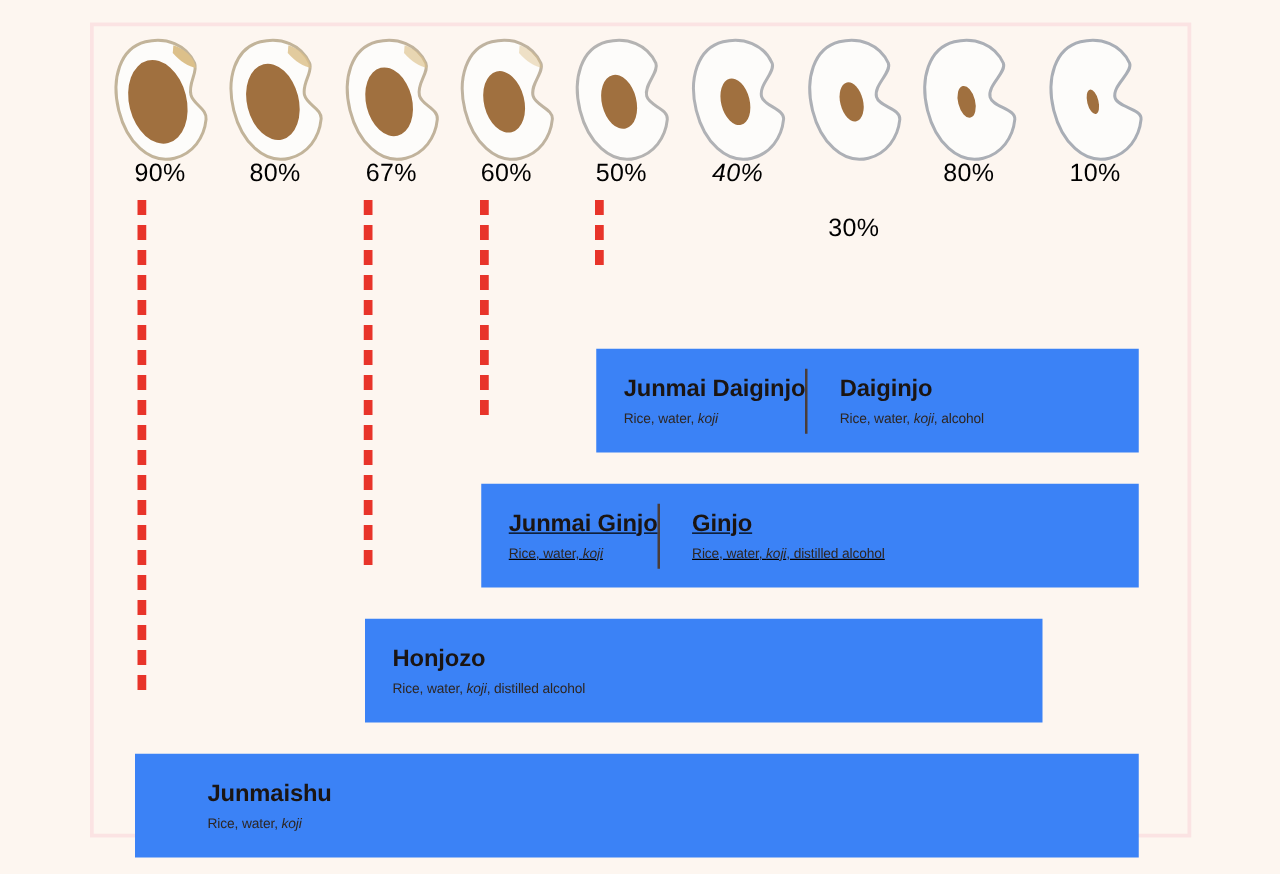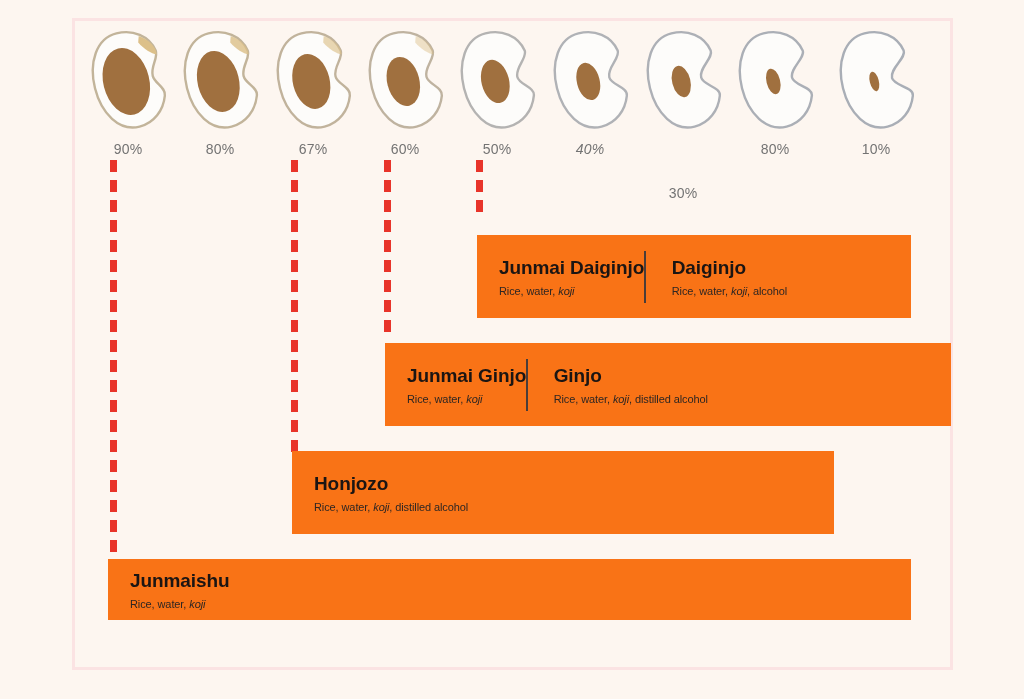--- a/index.html
+++ b/index.html
@@ -41,46 +41,47 @@
   }
   .grain svg {
     display: block;
     width: 86px;
     height: 108px;
   }
 
   
   .pct-label {
     position: absolute;
-    top: 141px;
+    top: 128px;
     width: 92px;
     text-align: center;
-    font-size: 14px;
-    color: #737373;
+    font-size: 20px;
+    color: #000000;
     letter-spacing: 0.2px;
   }
 
   
   .dash-line {
     position: absolute;
     width: 7px;
     background-image: linear-gradient(
       to bottom,
       #e8342a 0px, #e8342a 12px,
       rgba(0,0,0,0) 12px, rgba(0,0,0,0) 20px
     );
     background-size: 7px 20px;
     background-repeat: repeat-y;
   }
 
   
   .band {
     position: absolute;
-    background: #f97316;
+    background: #3b82f6;
     box-sizing: border-box;
+    margin-top: 44px;
   }
   .band-inner {
     position: relative;
     height: 100%;
     display: flex;
     align-items: center;
   }
   .band-col {
     padding: 0 0 0 22px;
     display: flex;
@@ -220,42 +221,42 @@
           <div class="band-title">Junmai Daiginjo</div>
           <div class="band-ing">Rice, water, <i>koji</i></div>
         </div>
         <div class="divider"></div>
         <div class="band-col second">
           <div class="band-title">Daiginjo</div>
           <div class="band-ing">Rice, water, <i>koji</i>, alcohol</div>
         </div>
       </div>
     </div>
-    <div class="band" style="left: 385px; top: 343px; width: 566px; height: 83px;">
+    <div class="band" style="left: 385px; top: 343px; width: 526px; height: 83px; text-decoration: underline;">
       <div class="band-inner">
         <div class="band-col">
           <div class="band-title">Junmai Ginjo</div>
           <div class="band-ing">Rice, water, <i>koji</i></div>
         </div>
         <div class="divider"></div>
         <div class="band-col second">
           <div class="band-title">Ginjo</div>
           <div class="band-ing">Rice, water, <i>koji</i>, distilled alcohol</div>
         </div>
       </div>
     </div>
     <div class="band" style="left: 292px; top: 451px; width: 542px; height: 83px;">
       <div class="band-inner">
         <div class="band-col">
           <div class="band-title">Honjozo</div>
           <div class="band-ing">Rice, water, <i>koji</i>, distilled alcohol</div>
         </div>
       </div>
     </div>
-    <div class="band" style="left: 108px; top: 559px; width: 803px; height: 61px;">
+    <div class="band" style="left: 108px; top: 559px; width: 803px; height: 83px; padding-left: 36px;">
       <div class="band-inner">
         <div class="band-col">
           <div class="band-title">Junmaishu</div>
           <div class="band-ing">Rice, water, <i>koji</i></div>
         </div>
       </div>
     </div>
   </div>
 
 </body></html>

